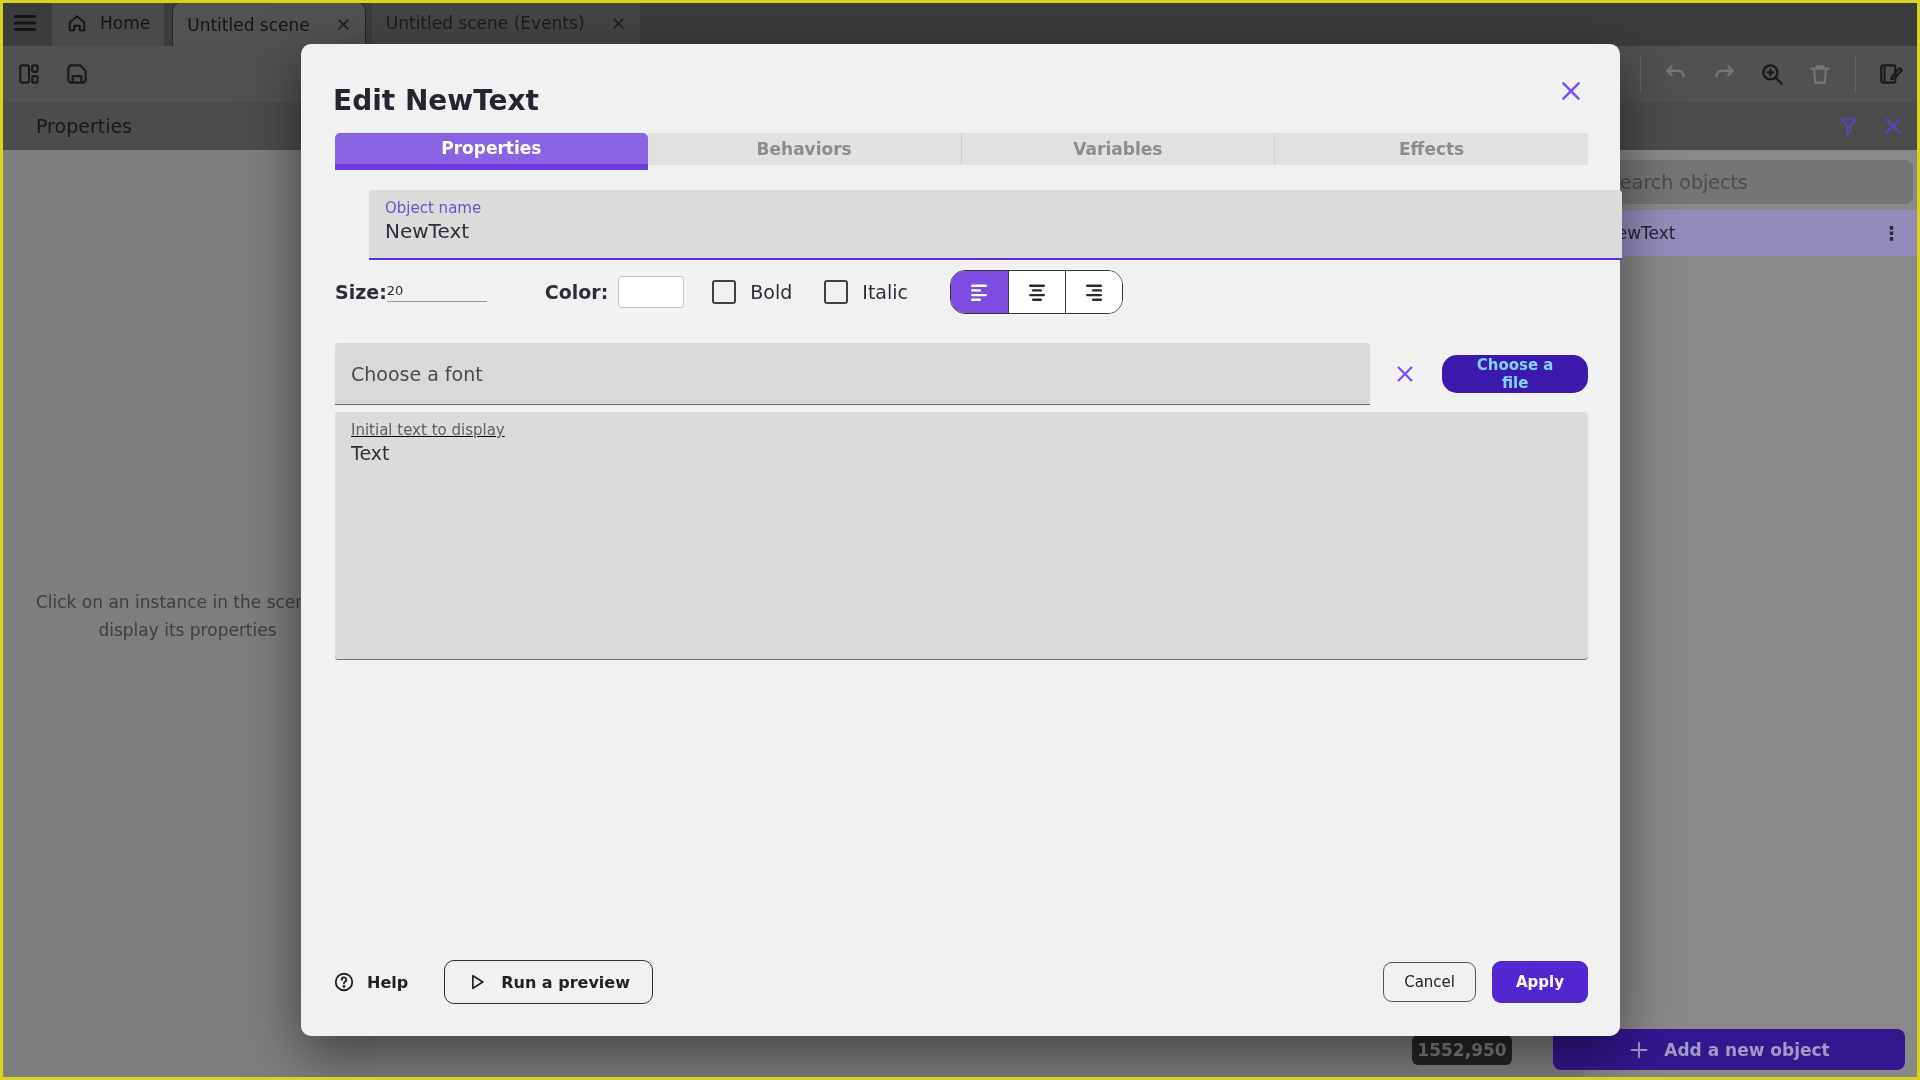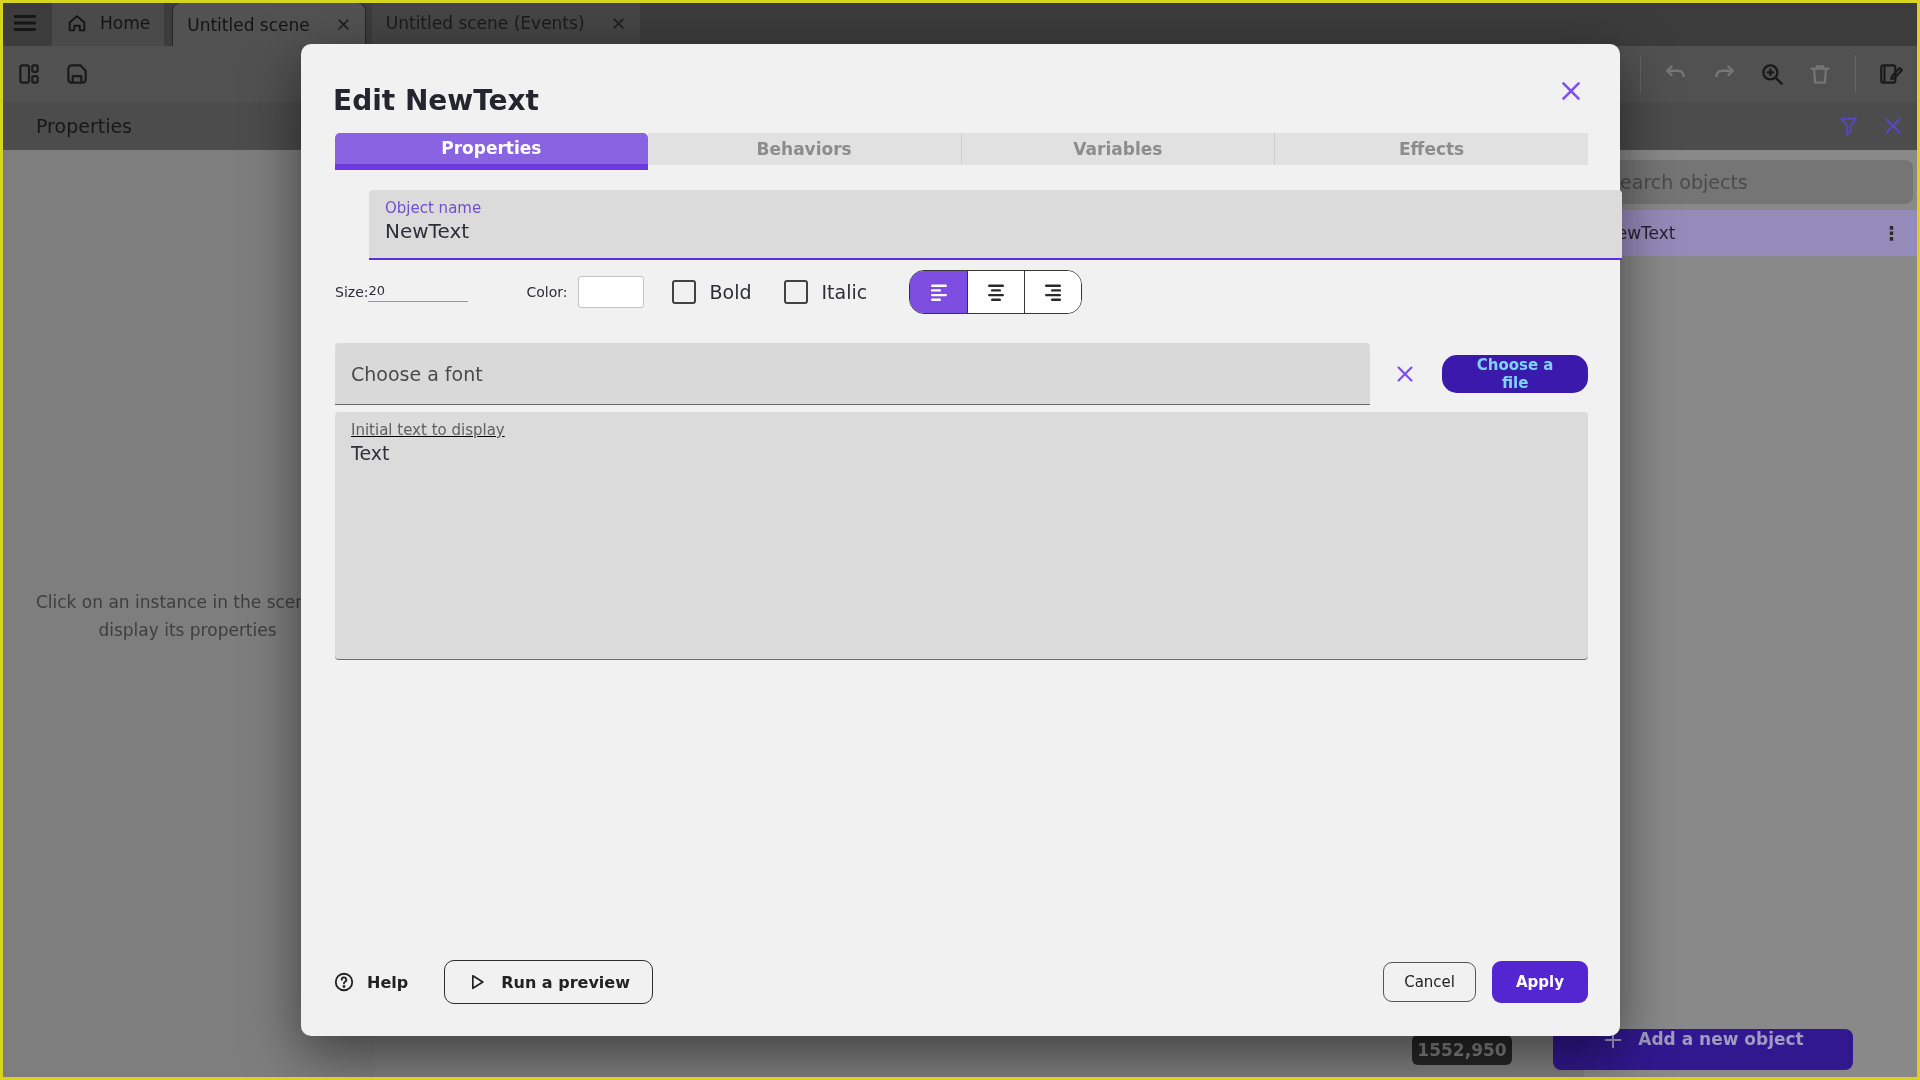--- a/index.html
+++ b/index.html
@@ -34,41 +34,41 @@
   .left-panel-body { position:absolute; left:0; top:150px; width:375px; bottom:0; background:#7e7e7e; z-index:2; }
   .hint { position:absolute; left:0; right:0; top:438px; text-align:center; color:#3e3e3e; font-size:17px; line-height:28px; }
 
   .right-panel { position:absolute; left:1584px; top:102px; right:0; bottom:0; background:#898989; z-index:2; }
   .right-header { left:1584px; right:0; justify-content:flex-end; gap:22px; padding-right:16px; }
   .rp-icon { color:#5746c9; display:flex; cursor:pointer; }
   .search-box { position:absolute; left:8px; top:58px; width:321px; height:44px; background:#757575; border:none; border-radius:8px; padding:0 16px; font-size:19px; color:#333; font-family:inherit; }
   .search-box::placeholder { color:#4b4b4b; opacity:1; }
   .object-row { position:absolute; left:0; right:3px; top:108px; height:46px; background:#958bbb; display:flex; align-items:center; padding:0 16px 0 20px; color:#24242d; font-size:17px; cursor:pointer; }
   .object-row .dots { margin-left:auto; font-size:19px; color:#2b2b2b; font-weight:bold; cursor:pointer; }
-  .add-object-btn { position:absolute; left:1553px; top:1029px; width:300px; height:41px; background:#31188f; border:none; border-radius:8px; color:#a09bc0; font-weight:bold; font-size:17px; display:flex; justify-content:center; gap:14px; cursor:pointer; z-index:3; font-family:inherit; }
+  .add-object-btn { position:absolute; left:1553px; top:1029px; width:352px; height:41px; background:#31188f; border:none; border-radius:8px; color:#a09bc0; font-weight:bold; font-size:17px; display:flex; align-items:center; justify-content:center; gap:14px; cursor:pointer; z-index:3; font-family:inherit; }
   .coords-badge { position:absolute; left:1412px; top:1035px; width:100px; height:30px; background:#262626; border-radius:6px; color:#828282; font-weight:bold; font-size:17px; display:flex; align-items:center; justify-content:center; z-index:3; }
 
   
   .dialog { position:absolute; left:301px; top:44px; width:1319px; height:992px; background:#f1f1f1; border-radius:10px; box-shadow:0 18px 55px rgba(0,0,0,.5); z-index:50; }
   .dlg-title { position:absolute; left:32px; top:40px; font-size:28px; font-weight:bold; color:#24252f; }
   .dlg-close { position:absolute; right:36px; top:34px; color:#7c4dff; cursor:pointer; }
 
   .dlg-tabs { position:absolute; left:34px; top:89px; width:1253px; height:37px; display:flex; align-items:flex-start; }
   .dlg-tab { flex:1; height:32px; line-height:32px; text-align:center; font-size:17px; font-weight:600; background:#e1e1e1; color:#8c8c8c; border-right:1px solid #cfcfcf; cursor:pointer; }
   .dlg-tab:last-child { border-right:none; }
   .dlg-tab.active { height:37px; line-height:31px; background:#8a63e3; color:#fff; font-weight:bold; border-right:none; border-bottom:6px solid #6b3be0; border-radius:5px 5px 0 0; }
 
   .field-box { position:absolute; background:#dbdbdb; border-radius:4px 4px 0 0; padding:9px 16px 0 16px; }
   .field-objname { left:34px; top:146px; width:1253px; height:70px; border-bottom:2px solid #5c2ee0;margin-left:34px; }
   .field-label-purple { font-size:15px; color:#7050cc; }
   .field-label-gray { font-size:15px; color:#5f5f5f; }
   .field-input { width:100%; background:transparent; border:none; outline:none; font-size:20px; color:#2e2e38; font-family:inherit; margin-top:2px; }
 
   .row-size { position:absolute; left:34px; top:224px; width:1253px; height:48px; display:flex; align-items:center; }
-  .size-label, .color-label { font-size:14px; color:#2d2d37; }
+  .size-label, .color-label { font-size:19px; color:#2d2d37;font-weight:bold; }
   .size-input { width:100px; border:none; outline:none; background:transparent; border-bottom:1px solid #999; font-size:13px; color:#2d2d37; font-family:inherit; padding-bottom:3px; }
   .color-label { margin-left:58px; }
   .color-swatch { margin-left:10px; width:66px; height:32px; background:#fff; border:1px solid #c4c4c4; border-radius:3px; padding:3px; cursor:pointer; }
   .color-swatch .inner { width:100%; height:100%; background:#000; }
   .checkbox { width:24px; height:24px; border:2px solid #424242; border-radius:3px; background:#f1f1f1; cursor:pointer; }
   .cb-bold { margin-left:28px; }
   .cb-italic { margin-left:32px; }
   .cb-label { font-size:19px; color:#2d2d37; margin-left:14px; }
   .align-group { display:flex; margin-left:42px; height:44px; border:1.5px solid #363636; border-radius:15px; overflow:hidden; background:#fff; }
   .align-btn { width:57px; display:flex; align-items:center; justify-content:center; color:#2a2a2a; cursor:pointer; background:#fff; }

